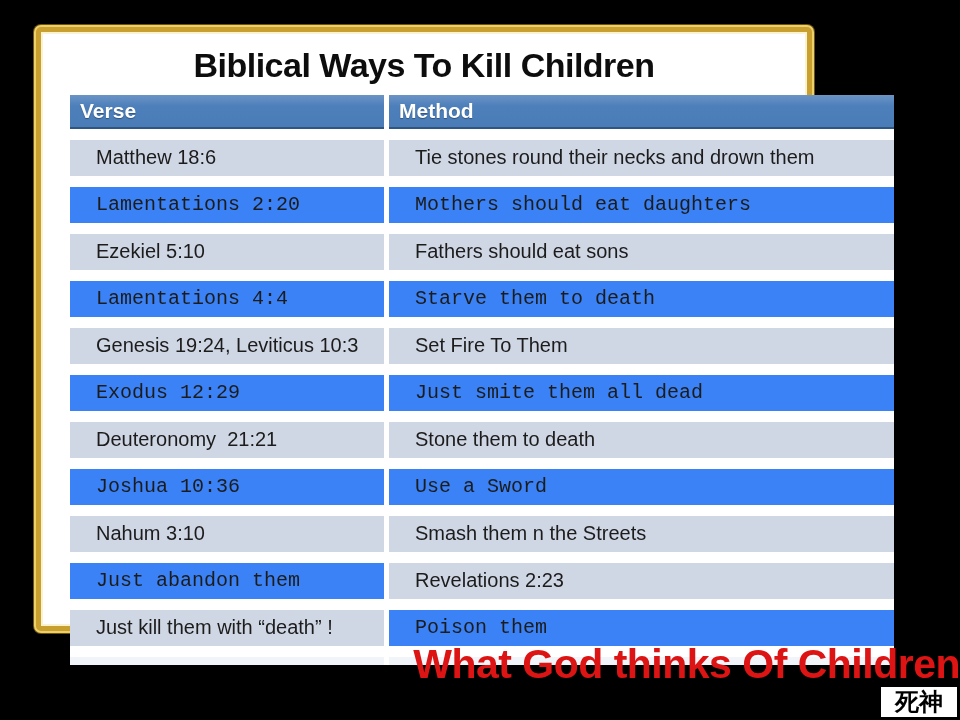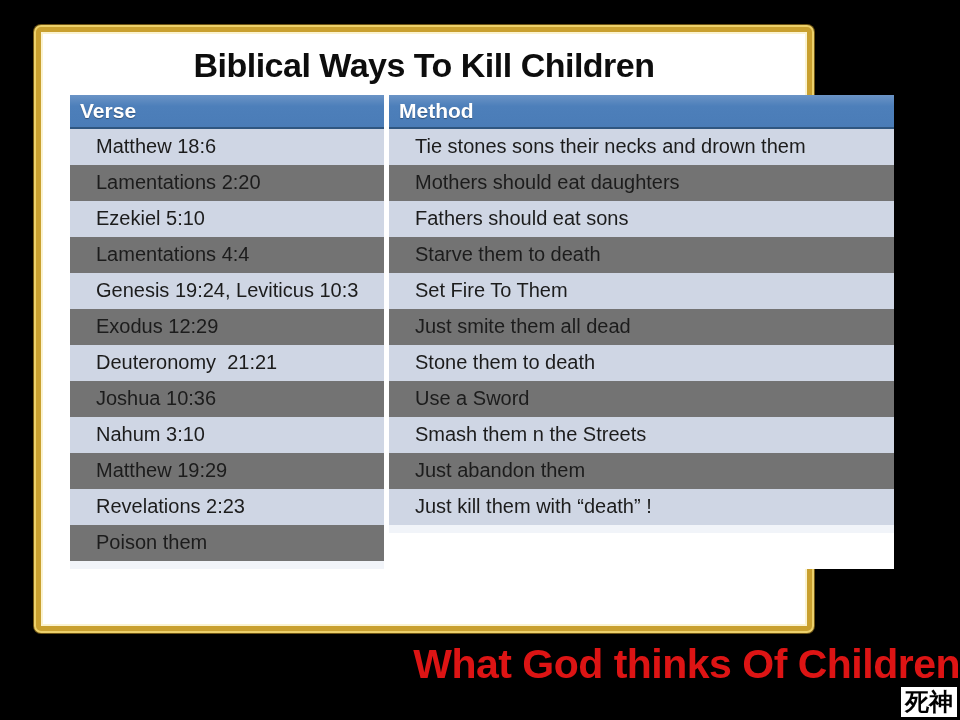--- a/index.html
+++ b/index.html
@@ -40,42 +40,42 @@
     color: #0d0d0d;
     letter-spacing: -0.5px;
   }
 
   
   .tbl {
     margin: 4px 0 2px 29px;
     width: 824px;
     display: grid;
     grid-template-columns: 314px 505px;
-    gap: 0 5px;
+    gap: 11px 5px;
     background: #ffffff;
   }
   .th {
     background: linear-gradient(#6b94c6, #4d7fba 35%, #4a7cb7);
     color: #ffffff;
     font-weight: bold;
     font-size: 21px;
     line-height: 24px;
     padding: 4px 10px 4px 10px;
     border-bottom: 2px solid #2f5680;
     text-shadow: 0 1px 1px rgba(0,0,0,0.35);
   }
   .td {
     font-size: 20px;
     line-height: 23px;
     color: #1c1c1c;
     padding: 6px 10px 7px 26px;
     white-space: pre-wrap;
   }
   .td.dark  { background: #cfd6e4; }
-  .td.light { background: #737373; }
+  .td.light { background: #3b82f6; font-family: Liberation Mono, monospace; }
   .td.footer {
     padding: 0;
     height: 8px;
     background: #f1f4f9;
   }
 
   
   .caption {
     position: absolute;
     left: 0;
@@ -86,21 +86,21 @@
     font-weight: bold;
     color: #dd1414;
     letter-spacing: -0.5px;
   }
 
   
   .badge {
     position: absolute;
     right: 3px;
     bottom: 3px;
-    width: 56px;
+    width: 76px;
     height: 30px;
     background: #ffffff;
     display: flex;
     align-items: center;
     justify-content: center;
     margin-left: 46px;
   }
   .badge span {
     font-family: "DejaVu Sans", "Liberation Serif", serif;
     font-size: 24px;
@@ -113,38 +113,37 @@
 <body>
 
 <div class="card">
   <div class="slide-title">Biblical Ways To Kill Children</div>
 
   <div class="tbl" id="tbl">
     <div class="th">Verse</div>
     <div class="th">Method</div>
 
   <div class="td dark">Matthew 18:6</div>
-      <div class="td dark">Tie stones sons their necks and drown them</div>
+      <div class="td dark">Tie stones round their necks and drown them</div>
       <div class="td light">Lamentations 2:20</div>
       <div class="td light">Mothers should eat daughters</div>
       <div class="td dark">Ezekiel 5:10</div>
       <div class="td dark">Fathers should eat sons</div>
       <div class="td light">Lamentations 4:4</div>
       <div class="td light">Starve them to death</div>
       <div class="td dark">Genesis 19:24, Leviticus 10:3</div>
       <div class="td dark">Set Fire To Them</div>
       <div class="td light">Exodus 12:29</div>
       <div class="td light">Just smite them all dead</div>
       <div class="td dark">Deuteronomy  21:21</div>
       <div class="td dark">Stone them to death</div>
       <div class="td light">Joshua 10:36</div>
       <div class="td light">Use a Sword</div>
       <div class="td dark">Nahum 3:10</div>
       <div class="td dark">Smash them n the Streets</div>
-      <div class="td light">Matthew 19:29</div>
       <div class="td light">Just abandon them</div>
       <div class="td dark">Revelations 2:23</div>
       <div class="td dark">Just kill them with “death” !</div>
       <div class="td light">Poison them</div>
       <div class="td footer"></div>
       <div class="td footer"></div>
     </div>
 </div>
 
 <div class="caption">What God thinks Of Children</div>

